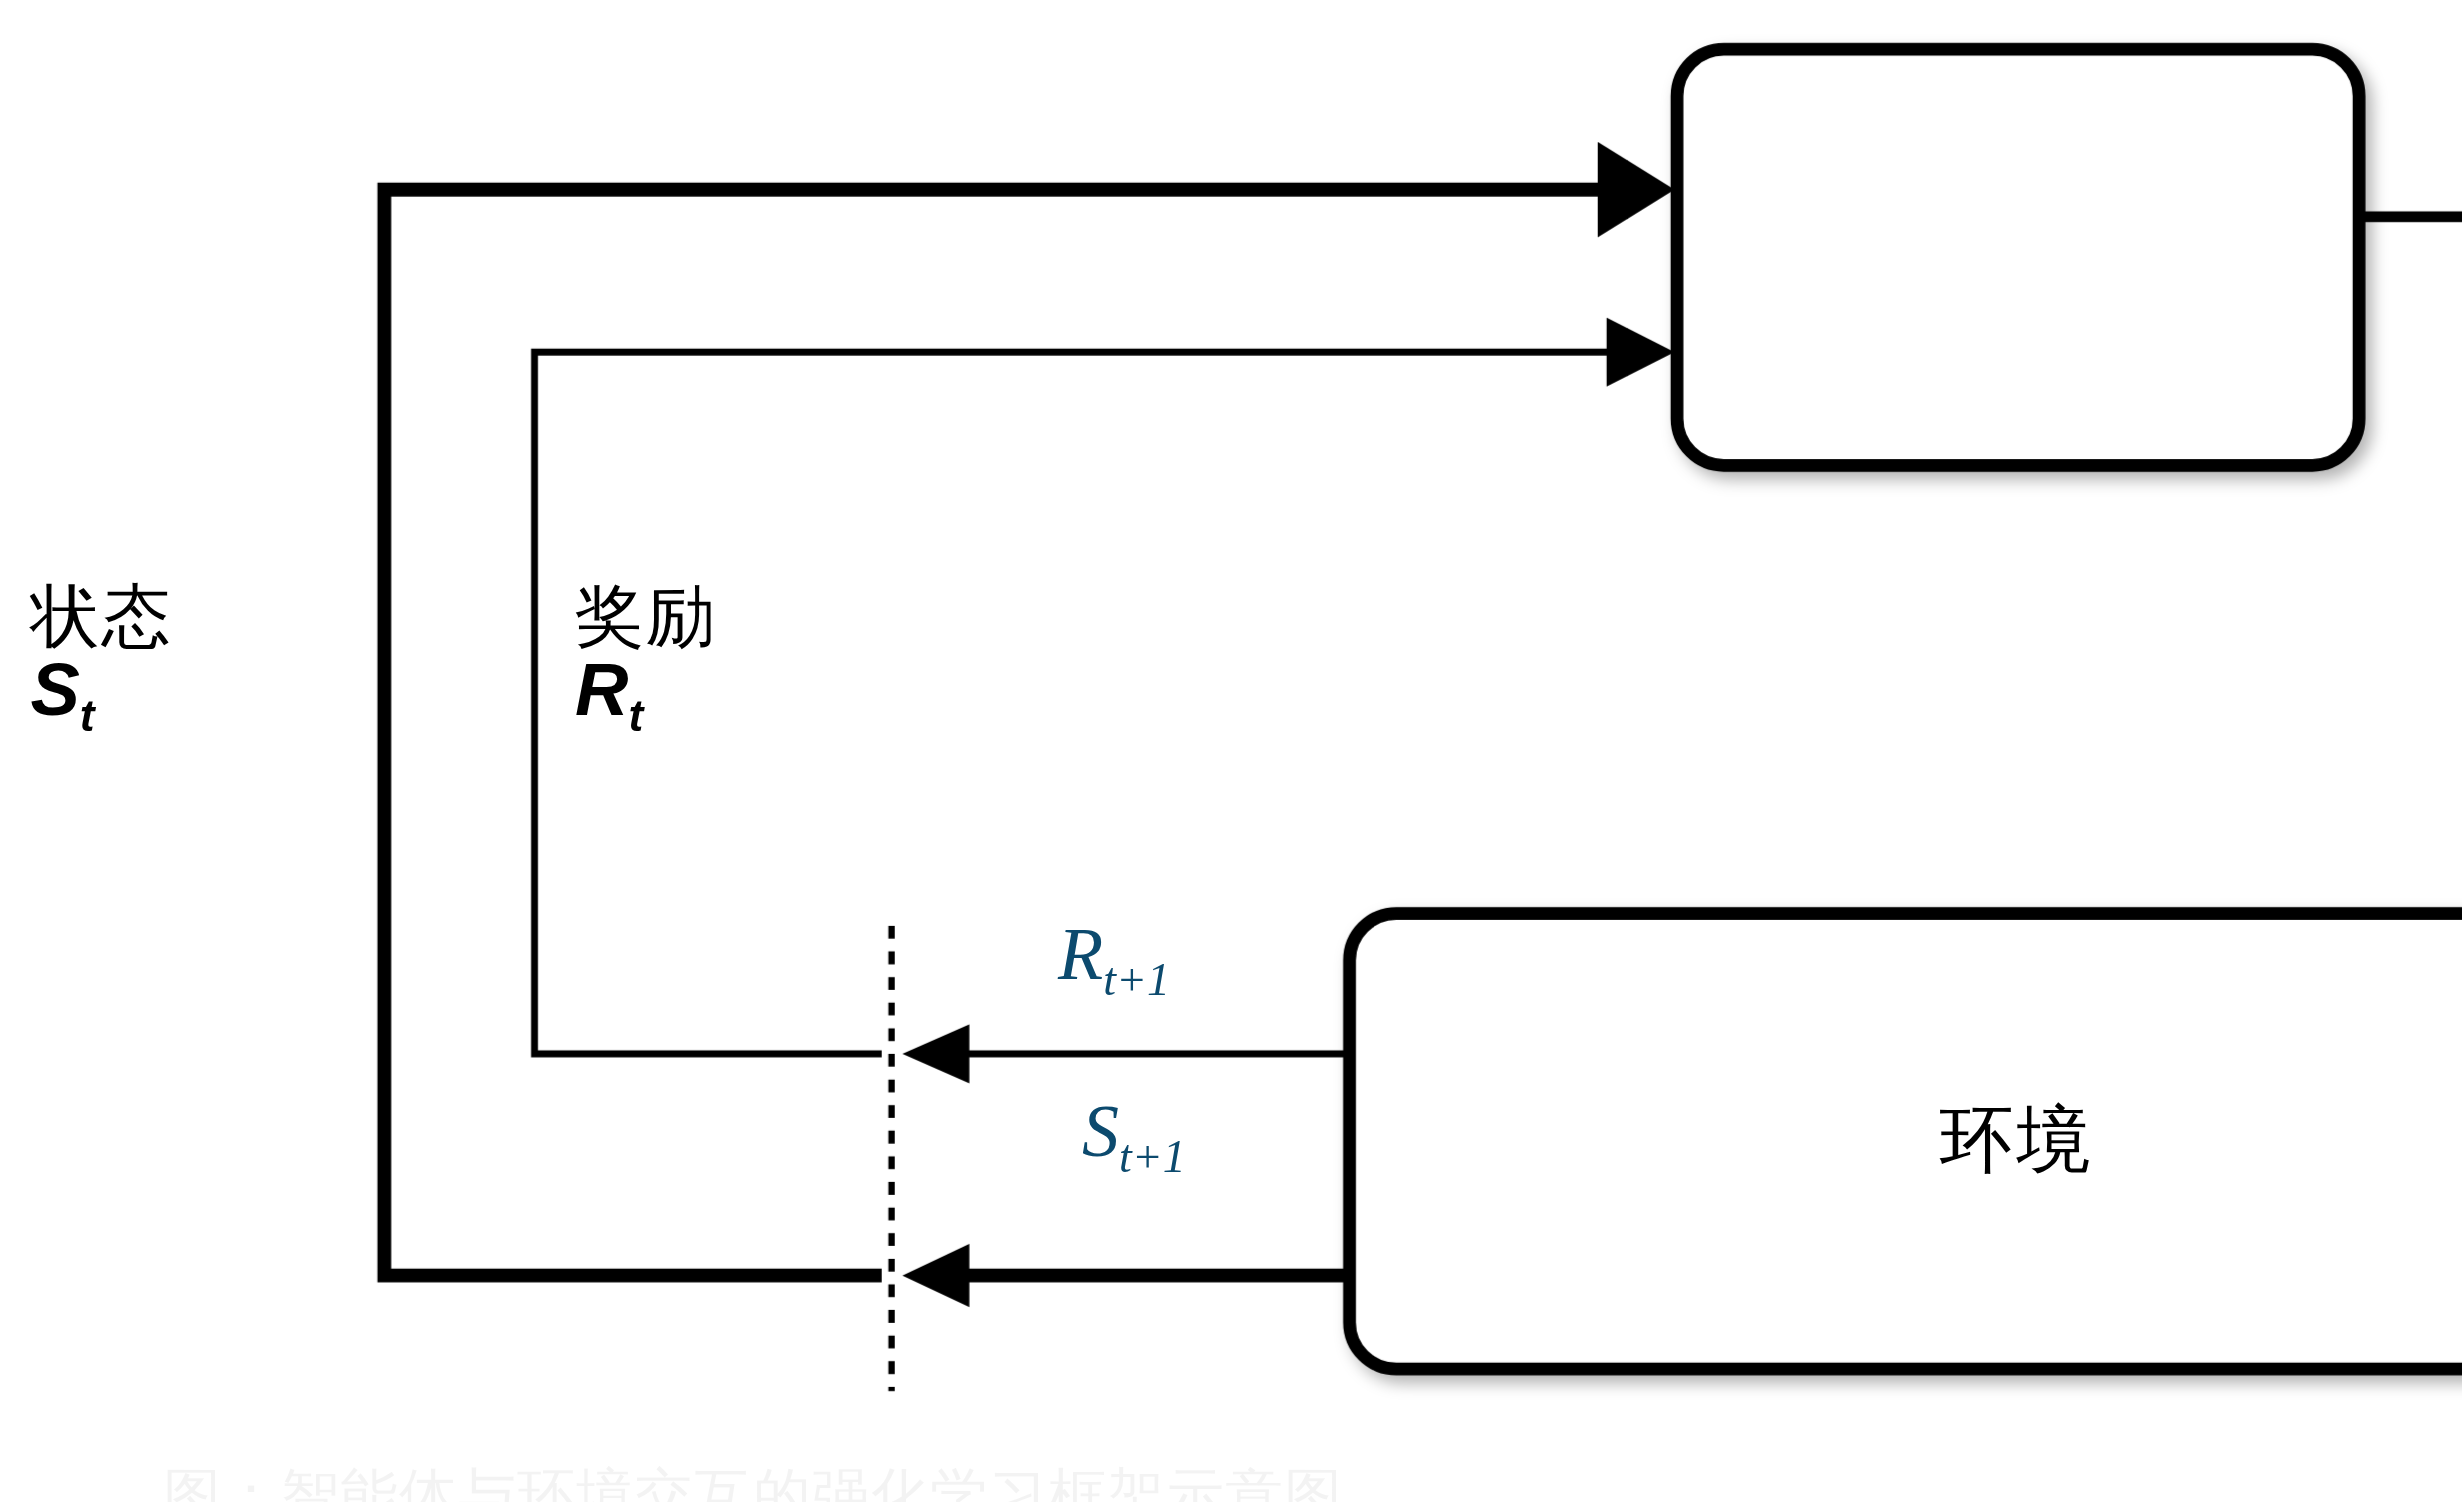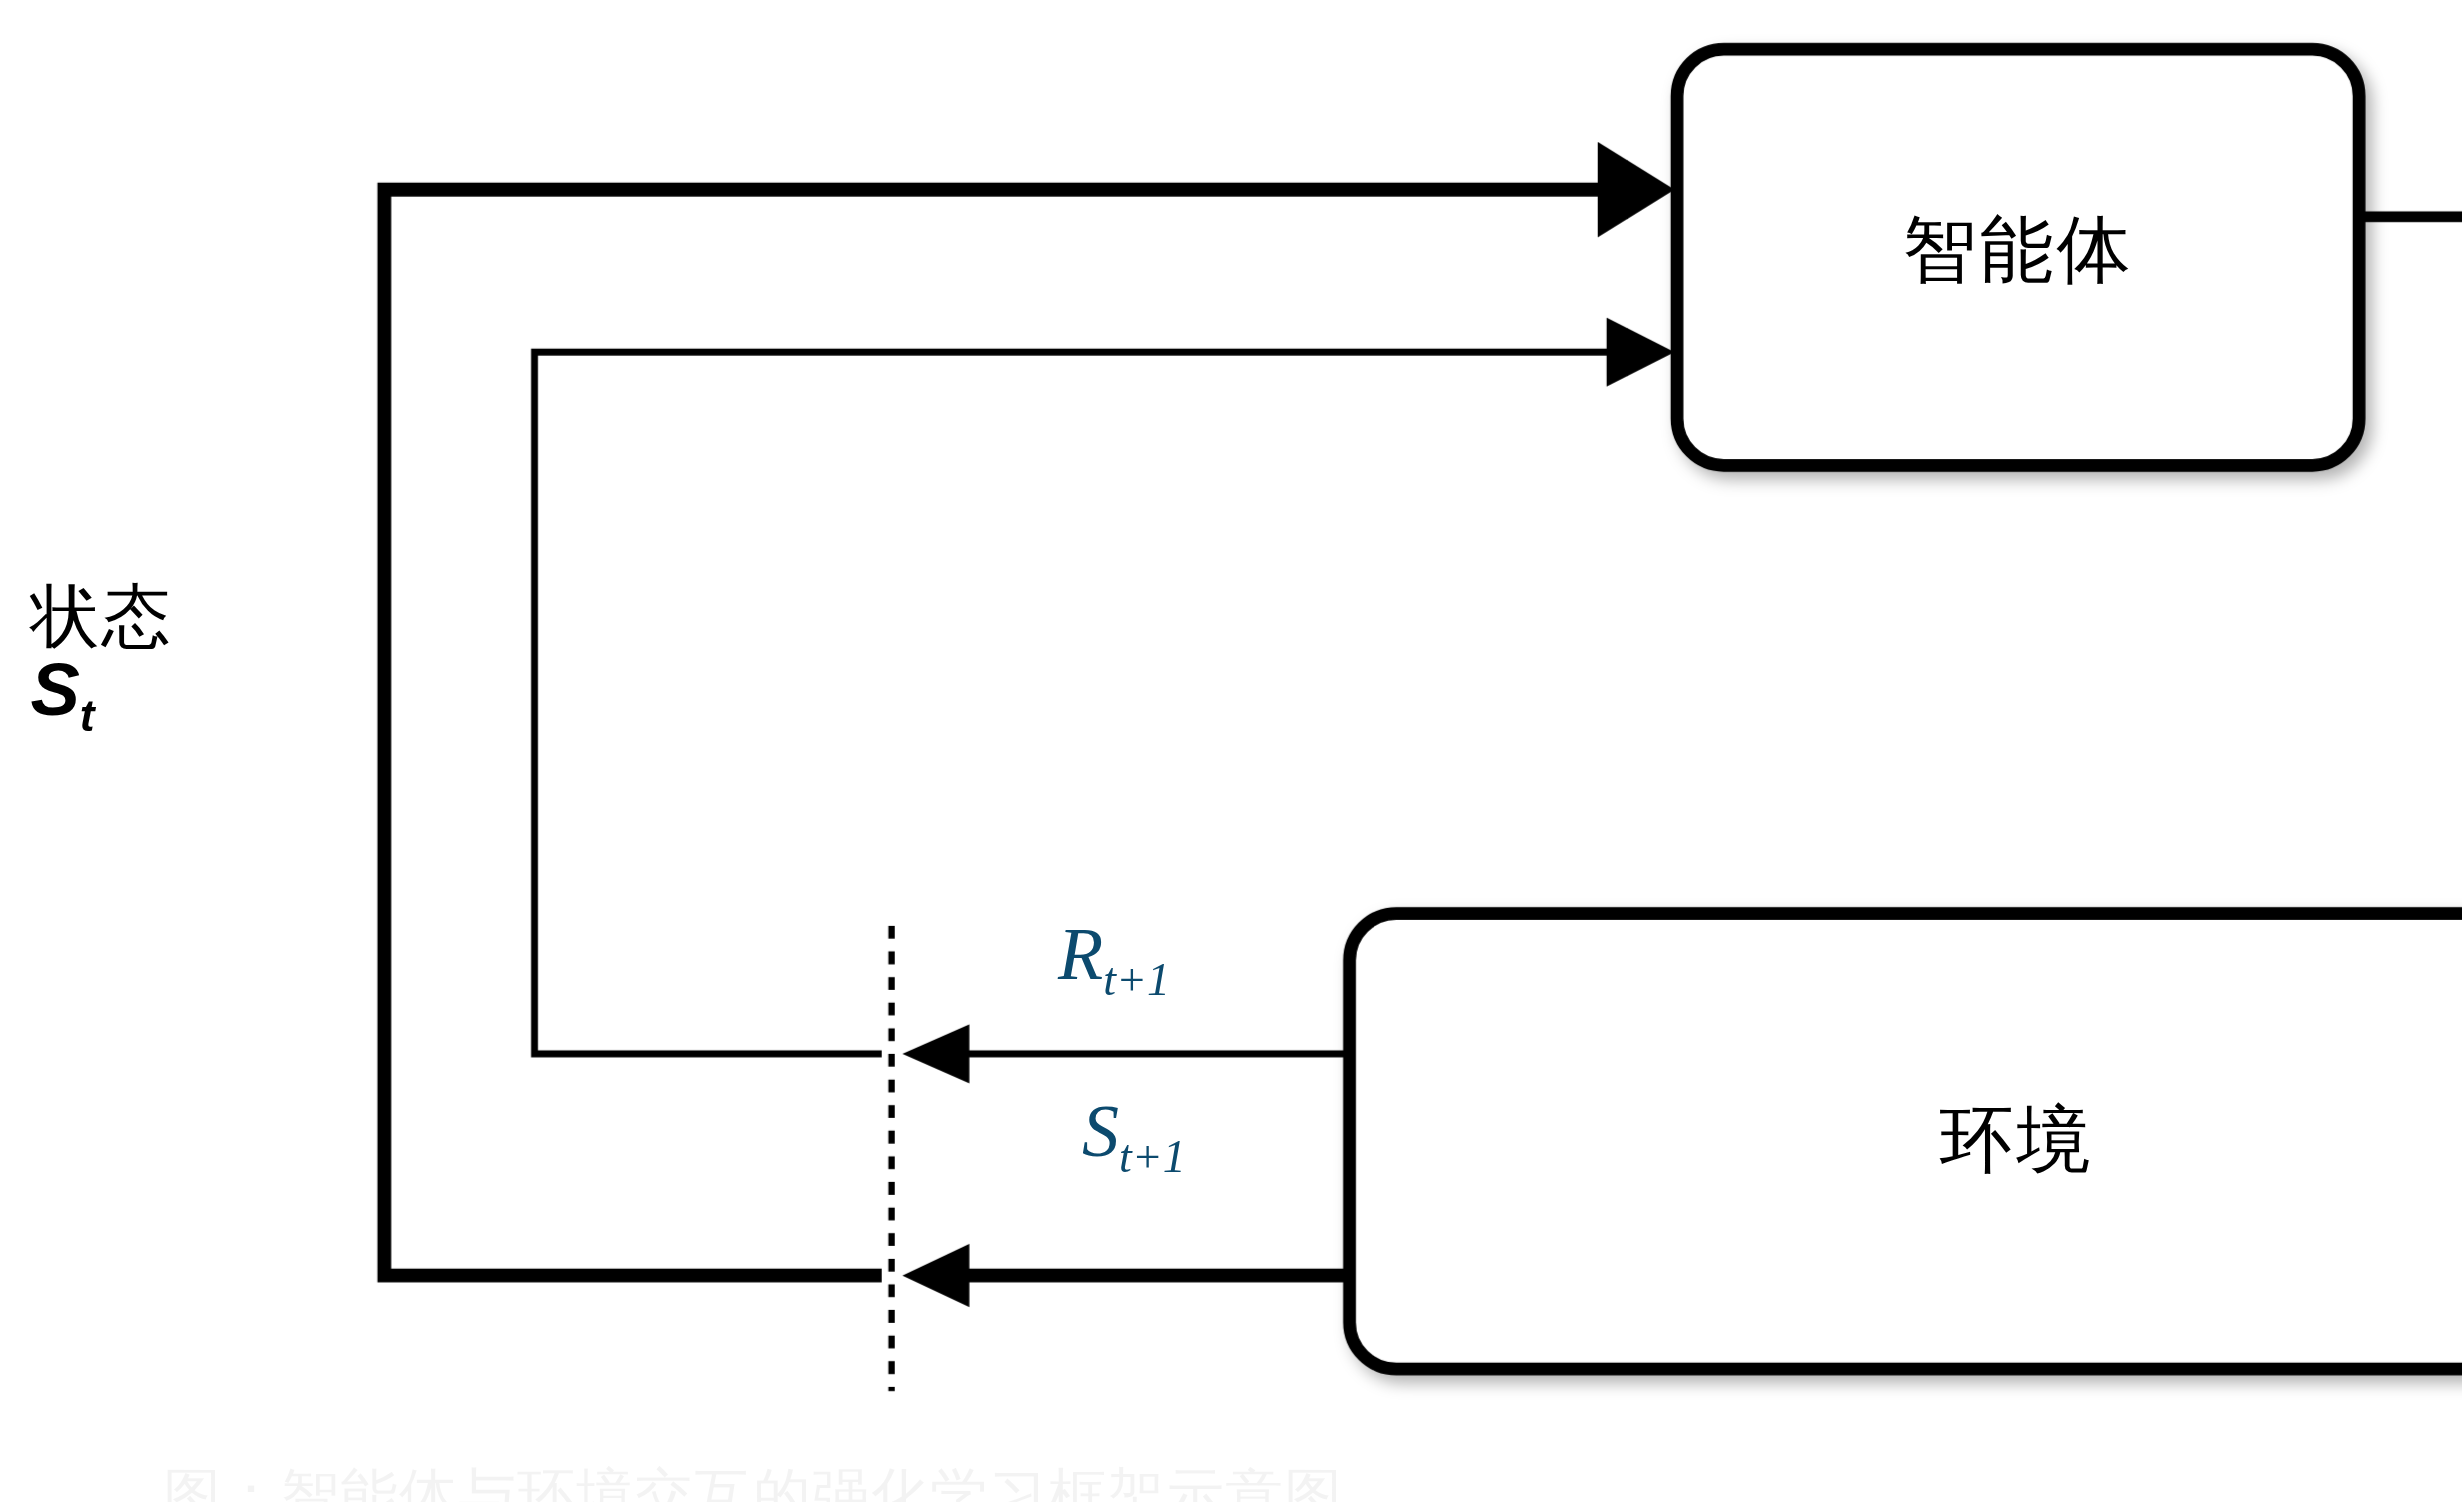--- a/index.html
+++ b/index.html
@@ -147,29 +147,32 @@
         <rect x="2740" y="1855" width="2710" height="925" rx="95" ry="95" fill="#ffffff" stroke="#000000" stroke-width="26"></rect>
       </g>
 
       <g>
         <line x1="1810" y1="1880" x2="1810" y2="2825" stroke="#000000" stroke-width="13" stroke-dasharray="26 26" stroke-linecap="butt"></line>
       </g>
 
     </g>
   </svg>
 
-  <div class="node-label box-title" style="left:1677px; top:213px; width:682px;">智能体</div>
 
   <div class="node-label box-title" style="left:1349px; top:1103px; width:1335px;">环境</div>
 
   <div class="side-label" style="left:30.5px; top:582px;">
     <span class="side-word">状态</span>
     <span class="side-sym"><span>S</span><span class="sub">t</span></span>
   </div>
 
+  <div class="side-label" style="left:575px; top:582px;">
+    <span class="side-word">奖励</span>
+    <span class="side-sym"><span>R</span><span class="sub">t</span></span>
+  </div>
 
   <div class="edge-sym" style="left:1058px; top:917px;"><span>R</span><span class="sub">t+1</span></div>
 
   <div class="edge-sym" style="left:1058px; top:1094px;margin-left:24px;"><span>S</span><span class="sub">t+1</span></div>
 
   <div class="caption">图：智能体与环境交互的强化学习框架示意图</div>
 
 </div>
 
 

